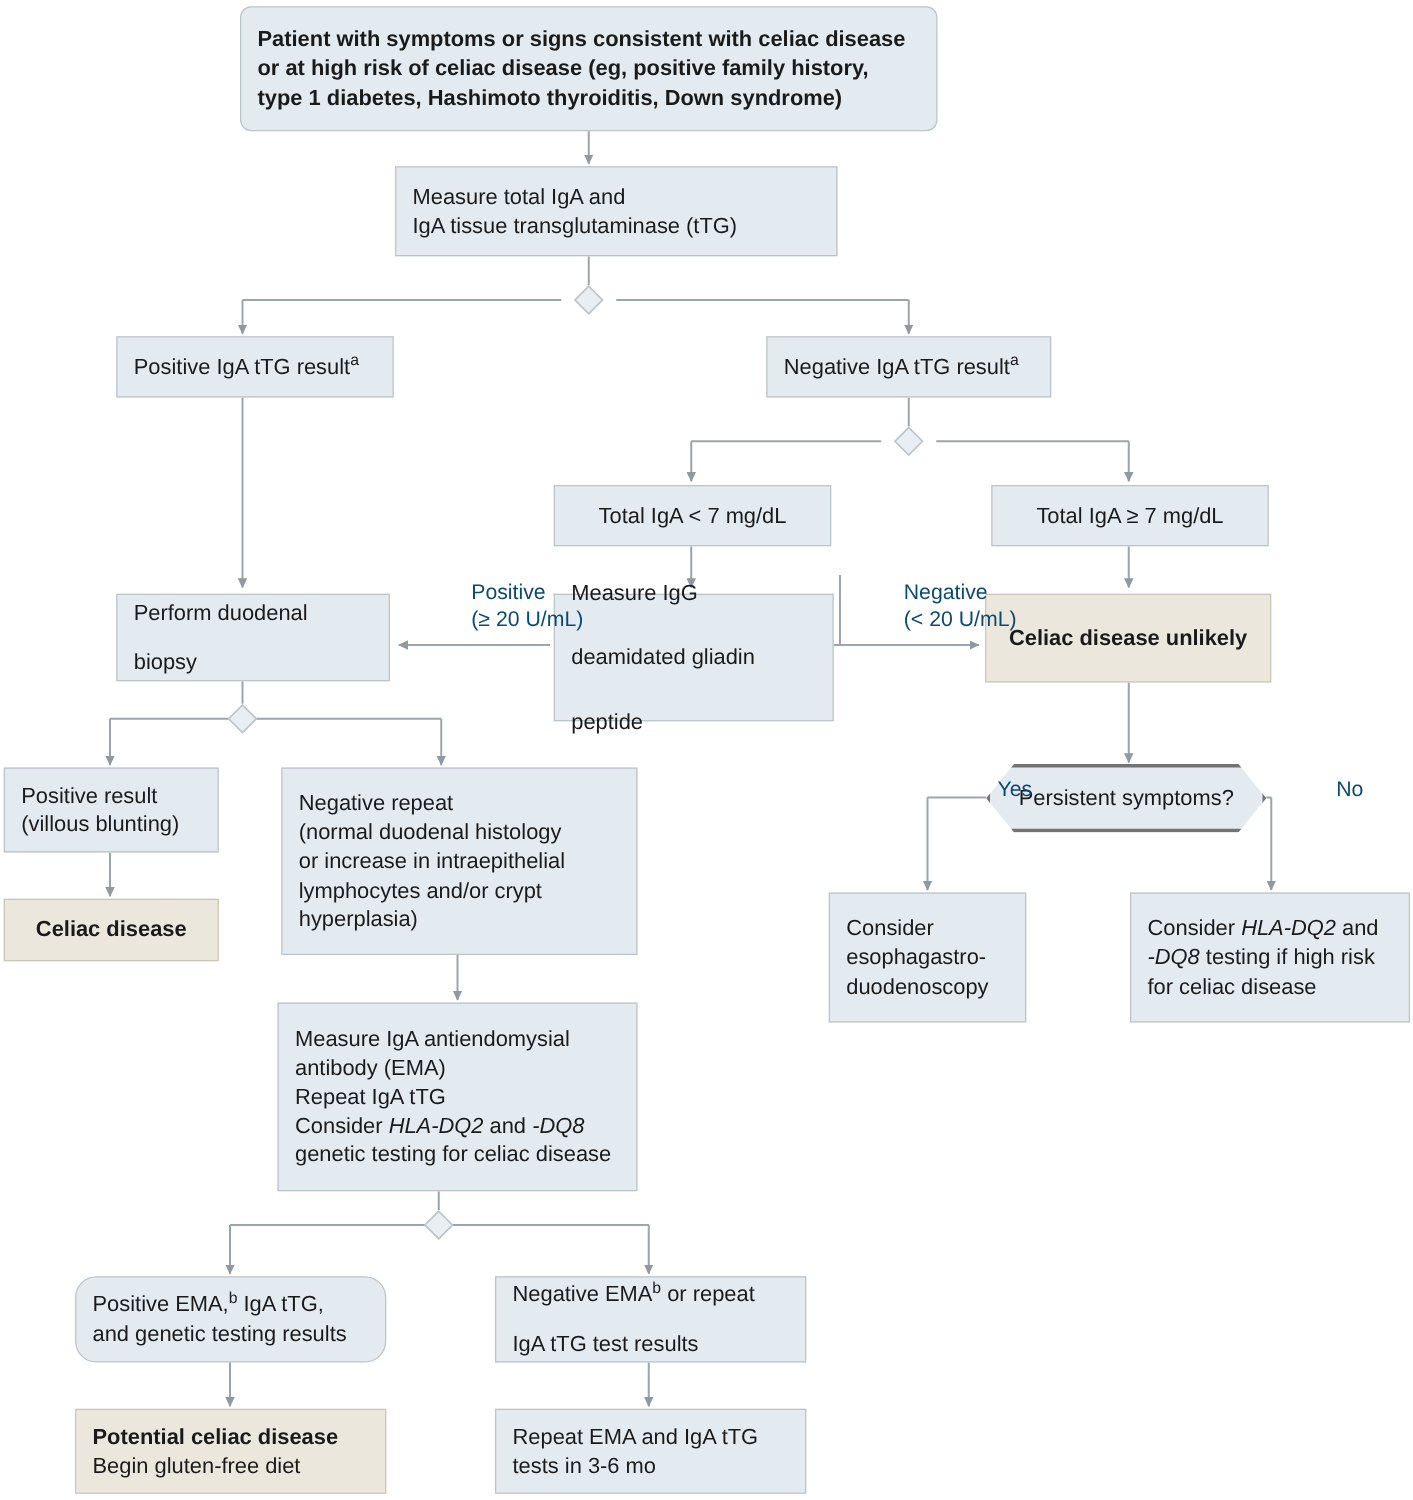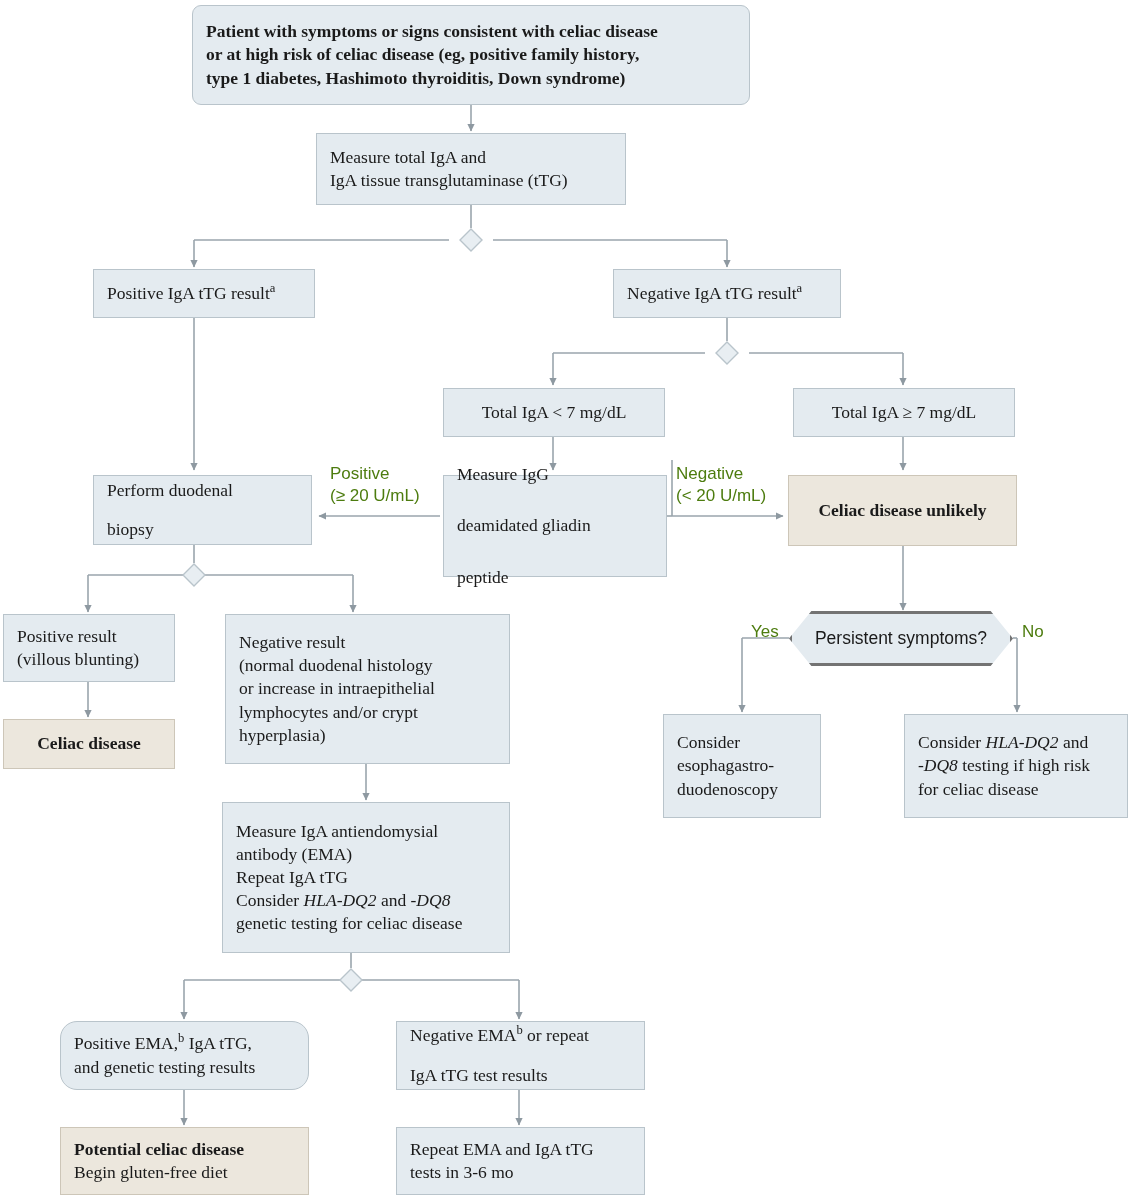--- a/index.html
+++ b/index.html
@@ -49,43 +49,43 @@
   .node.bold {
     font-weight: bold;
   }
   .node.center {
     align-items: center;
     text-align: center;
   }
   .node .ln {
     display: block;
     white-space: nowrap;
-    font-family: Liberation Serif, serif;
   }
   .node.wrap .ln {
     white-space: normal;
   }
   .hex {
     position: absolute;
     box-sizing: border-box;
     background: #e4ebf0;
     border: 3px solid #737373;
     color: #1a1a1a;
     font-size: 17.5px;
     display: flex;
     align-items: center;
     justify-content: center;
     clip-path: polygon(10% 0%, 90% 0%, 100% 50%, 90% 100%, 10% 100%, 0% 50%);
   }
   .edge-label {
     position: absolute;
     font-size: 17px;
-    color: #4d7c0f;
+    color: #0c4a6e;
     line-height: 1.3;
     white-space: nowrap;
+    margin-left: 47px;
   }
   sup {
     font-size: 0.72em;
     vertical-align: super;
     line-height: 0;
   }
   i { font-style: italic; }
 </style>
 </head>
 <body>
@@ -163,21 +163,21 @@
       <polygon points="351,969 362,980 351,991 340,980"></polygon>
     </g>
   </svg>
 
   <div class="node rounded bold wrap" style="left:192px; top:5px; width:558px; height:100px;">
     <span class="ln">Patient with symptoms or signs consistent with celiac disease</span>
     <span class="ln">or at high risk of celiac disease (eg, positive family history,</span>
     <span class="ln">type 1 diabetes, Hashimoto thyroiditis, Down syndrome)</span>
   </div>
 
-  <div class="node" style="left:316px; top:133px; width:310px; height:72px;">
+  <div class="node" style="left:316px; top:133px; width:354px; height:72px;">
     <span class="ln">Measure total IgA and</span>
     <span class="ln">IgA tissue transglutaminase (tTG)</span>
   </div>
 
   <div class="node" style="left:93px; top:269px; width:222px; height:49px;">
     <span class="ln"><span>Positive IgA tTG result</span><sup>a</sup></span>
   </div>
 
   <div class="node" style="left:613px; top:269px; width:228px; height:49px;">
     <span class="ln"><span>Negative IgA tTG result</span><sup>a</sup></span>
@@ -219,21 +219,21 @@
   <div class="node" style="left:3px; top:614px; width:172px; height:68px;">
     <span class="ln">Positive result</span>
     <span class="ln">(villous blunting)</span>
   </div>
 
   <div class="node beige center" style="left:3px; top:719px; width:172px; height:50px;">
     <span class="ln">Celiac disease</span>
   </div>
 
   <div class="node" style="left:225px; top:614px; width:285px; height:150px;">
-    <span class="ln">Negative result</span>
+    <span class="ln">Negative repeat</span>
     <span class="ln">(normal duodenal histology</span>
     <span class="ln">or increase in intraepithelial</span>
     <span class="ln">lymphocytes and/or crypt</span>
     <span class="ln">hyperplasia)</span>
   </div>
 
   <div class="node" style="left:222px; top:802px; width:288px; height:151px;">
     <span class="ln">Measure IgA antiendomysial</span>
     <span class="ln">antibody (EMA)</span>
     <span class="ln">Repeat IgA tTG</span>

